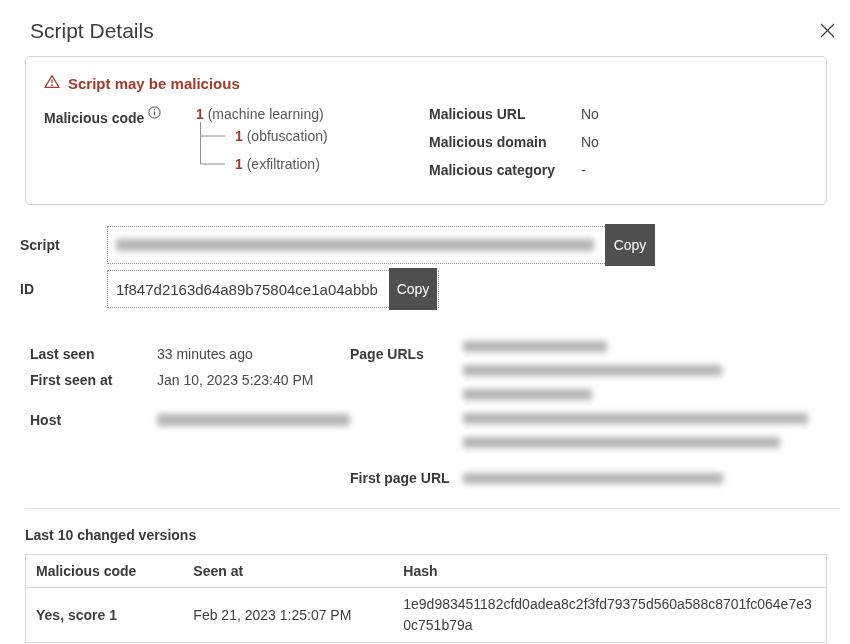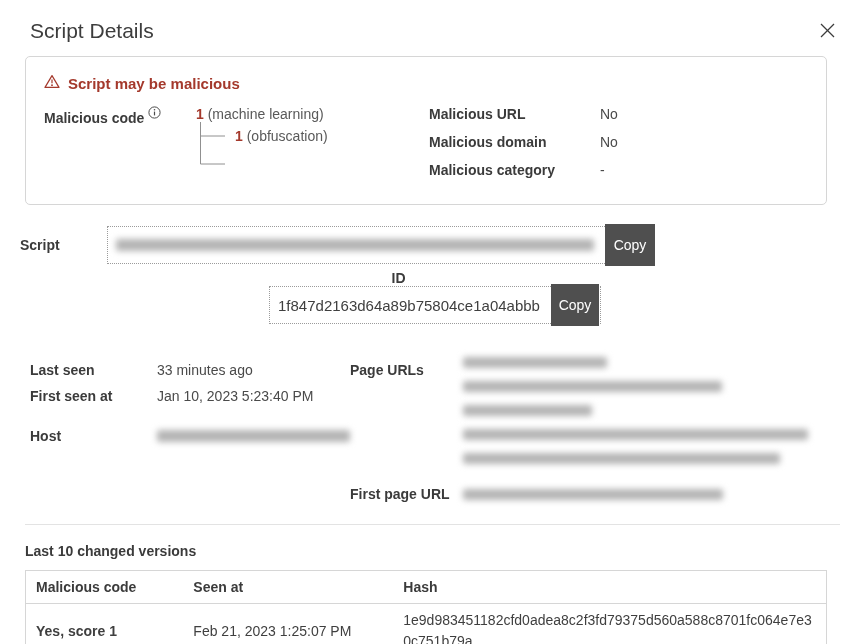--- a/index.html
+++ b/index.html
@@ -25,28 +25,28 @@
   .mc-label-col { width:152px; line-height:16px; }
   .info-btn { background:none; border:none; cursor:pointer; vertical-align:4px; margin-left:4px; padding:0; line-height:0; }
   .tree-col { width:233px; font-size:14px; color:#595959; }
   .tree-root { line-height:16px; }
   .count { color:var(--danger); font-weight:bold; }
   .tree-branches { display:flex; }
   .branch-connector { display:block; margin-left:3px; flex:none; }
   .branch-labels { margin-left:6px; }
   .branch-labels .branch { line-height:28px; white-space:nowrap; }
   .kv-col { flex:1; font-size:14px; }
-  .kv-row { display:flex; line-height:16px; margin-bottom:12px;gap:19px; }
+  .kv-row { display:flex; line-height:16px; margin-bottom:12px; }
   .kv-row .label { width:152px; flex:none; }
   .kv-value { color:#4a4a4a; }
 
   
   .field-row { display:flex; align-items:center; margin-left:20px; }
   .field-row.script { margin-top:21px; }
-  .field-row.id { margin-top:6px;flex-direction:column; }
+  .field-row.id { margin-top:6px; }
   .field-label { width:87px; font-weight:bold; font-size:14px; flex:none; }
   .field-box { position:relative; height:38px; border:1px dotted #9b9b9b; display:flex; align-items:center; background:#fff; }
   .script-box { width:548px; }
   .id-box { width:332px; }
   .copy-btn { position:absolute; top:-3px; bottom:-3px; width:50px; border:none; background:var(--copy-bg); color:#fff; font-size:14px; cursor:pointer; font-family:inherit; }
   .script-box .copy-btn { right:-1px; }
   .id-box .copy-btn { right:1px; width:48px; }
   .id-value { font-size:15px; color:#3f3f3f; padding-left:8px; white-space:nowrap; }
 
   
@@ -128,20 +128,24 @@
           <svg class="branch-connector" width="30" height="56" viewBox="0 0 30 56">
             <path d="M1.5 0 V42" fill="none" stroke="#909090" stroke-width="1"></path>
             <path d="M1.5 14 H26" fill="none" stroke="#909090" stroke-width="1"></path>
             <path d="M1.5 42 H26" fill="none" stroke="#909090" stroke-width="1"></path>
           </svg>
         </span>
         <div class="branch-labels">
           <div class="branch">
             <span class="count">1</span>
             <span>(obfuscation)</span>
+          </div>
+          <div class="branch">
+            <span class="count">1</span>
+            <span>(exfiltration)</span>
           </div>
         </div>
       </div>
     </div>
     <div class="kv-col">
       <div class="kv-row">
         <span class="label">Malicious URL</span>
         <span class="kv-value">No</span>
       </div>
       <div class="kv-row">

